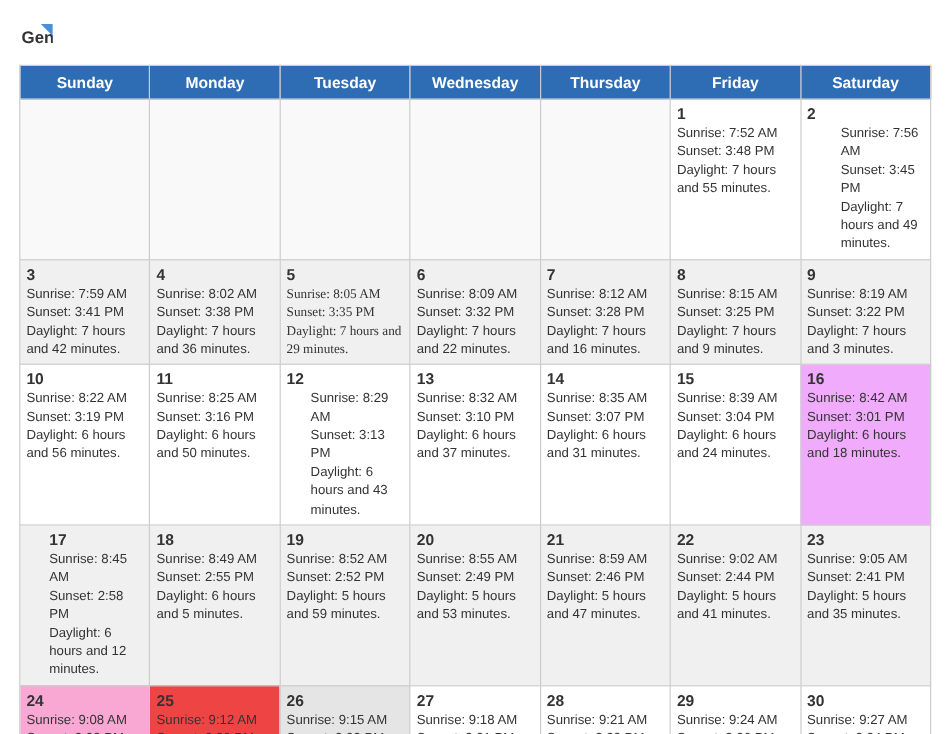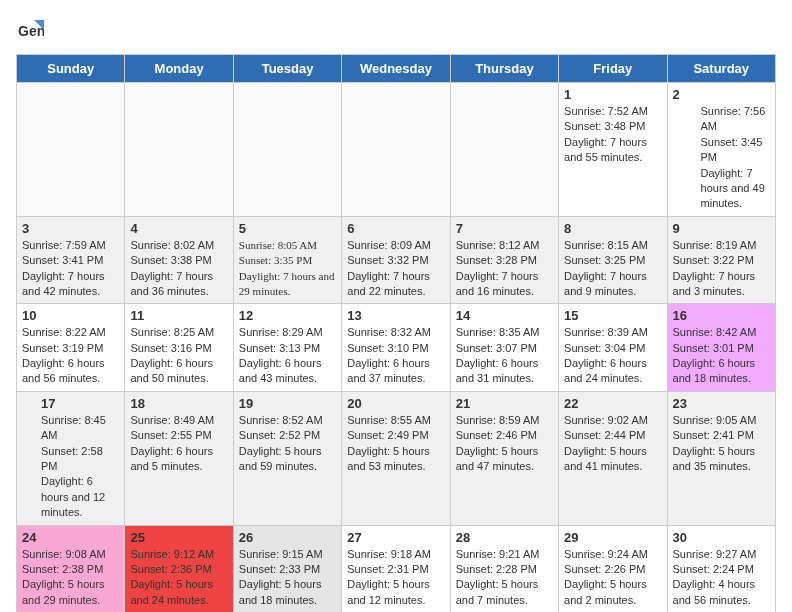--- a/index.html
+++ b/index.html
@@ -185,21 +185,21 @@
 Daylight: 6 hours and 56 minutes.</div>
         </td>
         <td style="background-color: rgb(255, 255, 255);">
           <span class="day-number">11</span>
           <div class="day-info" style="white-space: pre-line;">Sunrise: 8:25 AM
 Sunset: 3:16 PM
 Daylight: 6 hours and 50 minutes.</div>
         </td>
         <td style="background-color: rgb(255, 255, 255);">
           <span class="day-number">12</span>
-          <div class="day-info" style="white-space: pre-line;">Sunrise: 8:29 AM
+          <div class="day-info" style="white-space: pre-line; margin-left: 20px;">Sunrise: 8:29 AM
 Sunset: 3:13 PM
 Daylight: 6 hours and 43 minutes.</div>
         </td>
         <td style="background-color: rgb(255, 255, 255);">
           <span class="day-number">13</span>
           <div class="day-info" style="white-space: pre-line;">Sunrise: 8:32 AM
 Sunset: 3:10 PM
 Daylight: 6 hours and 37 minutes.</div>
         </td>
         <td style="background-color: rgb(255, 255, 255);">

